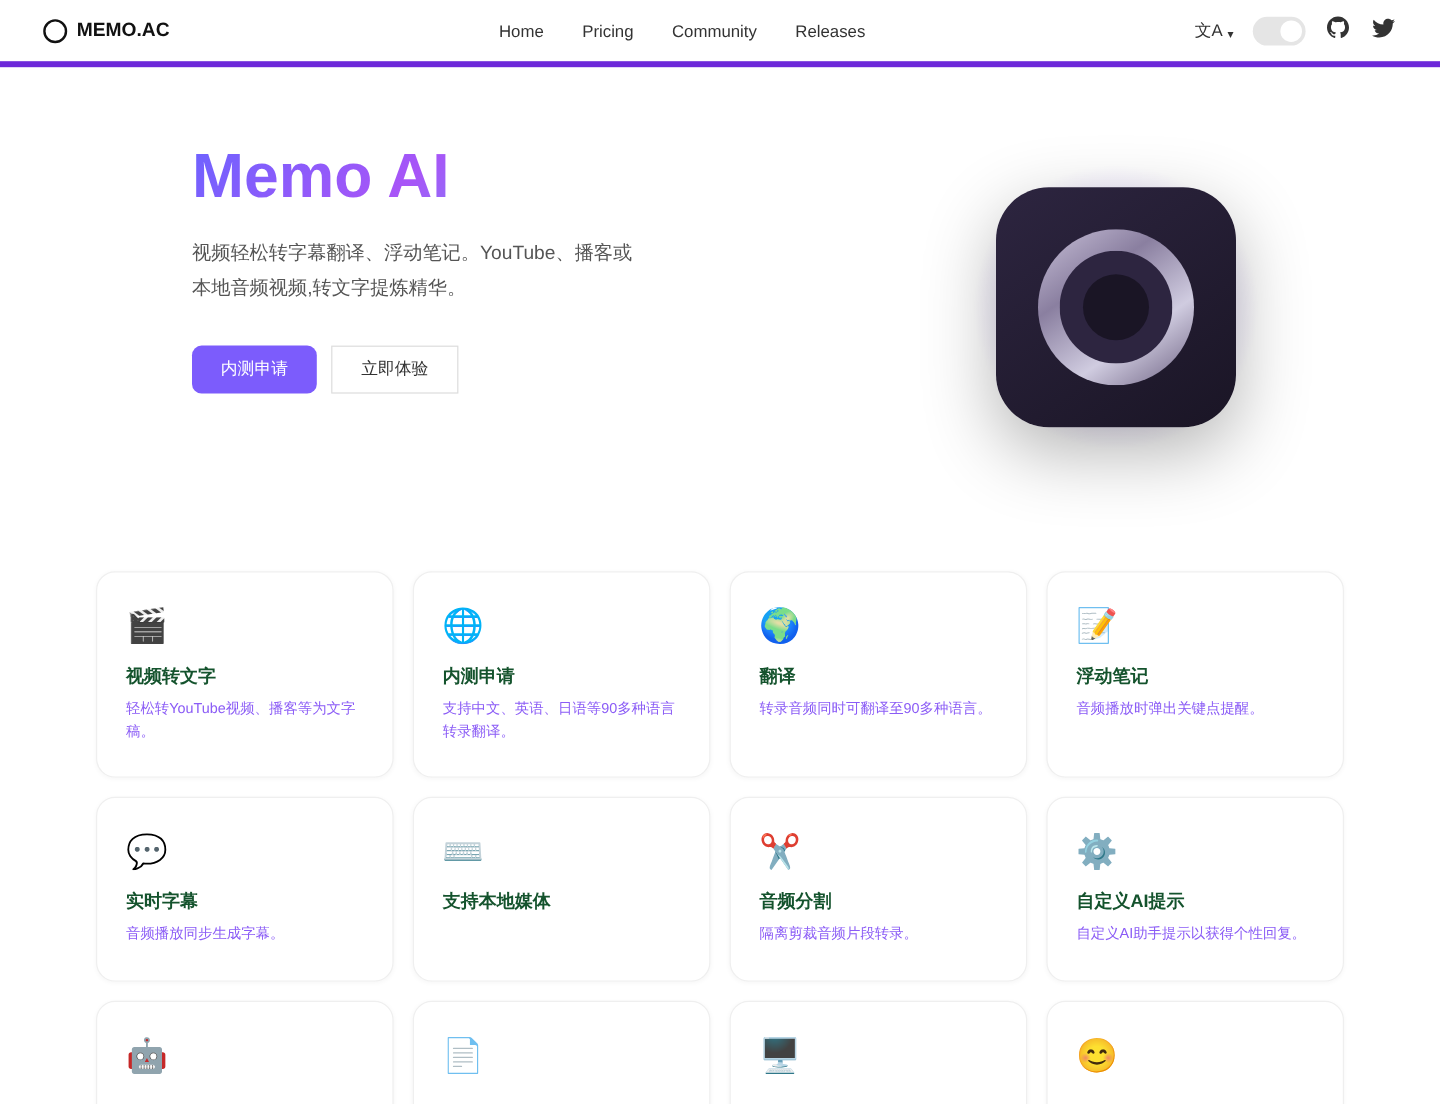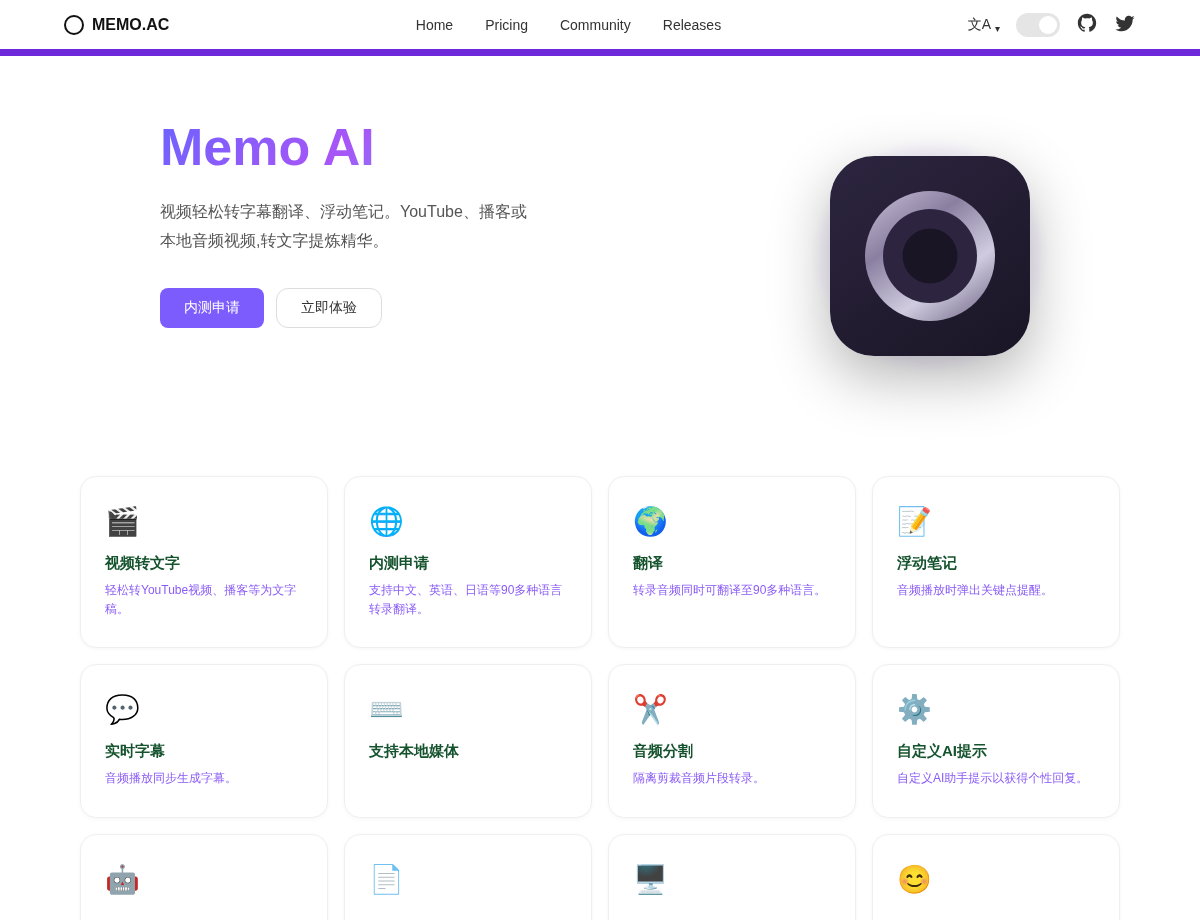--- a/index.html
+++ b/index.html
@@ -10,23 +10,23 @@
       width: 1200px;
       min-height: 920px;
       overflow-x: hidden;
     }
 
     
     nav {
       display: flex;
       align-items: center;
       justify-content: space-between;
-      padding: 0 64px;
+      padding: 0 36px;
       height: 56px;
-      border-bottom: 7px solid #6d28d9;
+      border-bottom: 5px solid #6d28d9;
     }
     .nav-logo {
       display: flex;
       align-items: center;
       gap: 8px;
       font-weight: 700;
       font-size: 16px;
       color: #111;
     }
     .nav-logo-icon {
@@ -117,21 +117,21 @@
       border-radius: 8px;
       padding: 10px 24px;
       font-size: 14px;
       cursor: pointer;
       font-weight: 500;
     }
     .btn-secondary {
       background: #fff;
       color: #333;
       border: 1px solid #ddd;
-      border-radius: 12px;
+      border-radius: 0;
       padding: 10px 24px;
       font-size: 14px;
       cursor: pointer;
       font-weight: 500;
     }
 
     
     .hero-icon-wrapper {
       position: relative;
       width: 300px;

